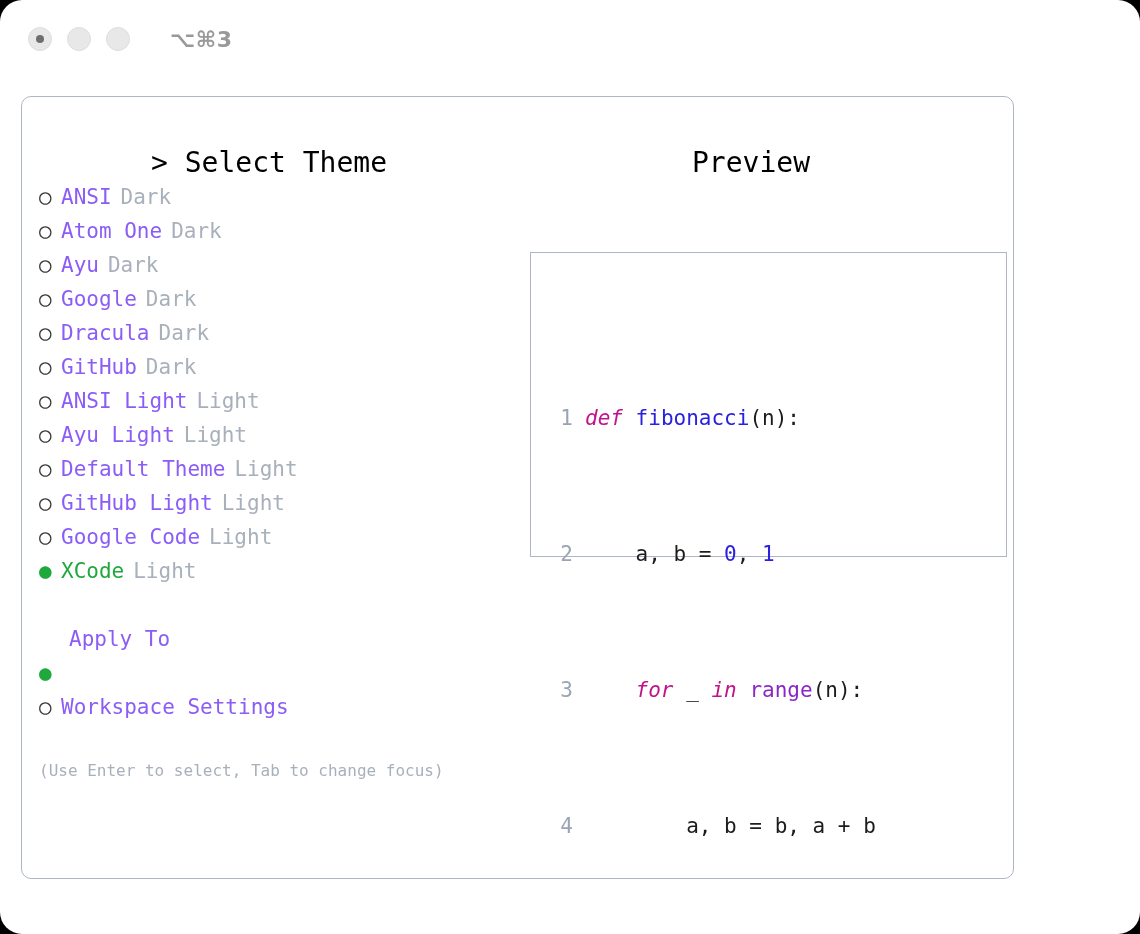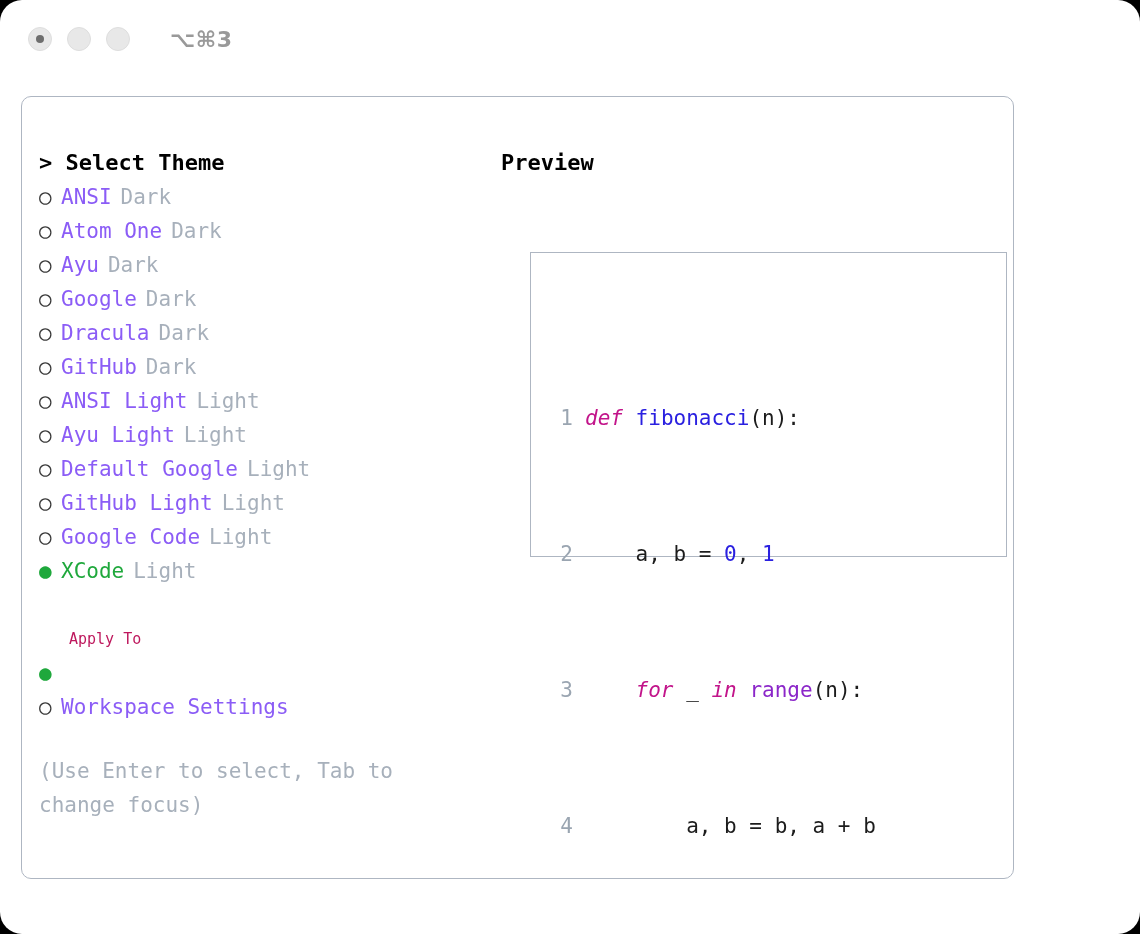--- a/index.html
+++ b/index.html
@@ -95,25 +95,26 @@
     width: 460px;
   }
   .right-col {
     position: absolute;
     left: 479px;
     top: 49px;
     width: 500px;
   }
 
   .heading {
-    font-size: 22px;
-    font-weight: bold;
+    font-size: 28px;
+    font-weight: normal;
     color: #000000;
     line-height: 34px;
     white-space: pre;
+    text-align: center;
   }
 
   
   .theme-list { margin-top: 0; }
   .theme-row {
     display: flex;
     align-items: baseline;
     line-height: 34px;
     height: 34px;
     font-size: 21px;
@@ -131,30 +132,30 @@
   .theme-name { color: #8b5cf6; }
   .theme-row.selected .theme-name { color: #1fa83c; }
   .theme-kind {
     color: #a7b0bb;
     margin-left: 9px;
   }
 
   .spacer-sm { height: 34px; }
 
   .apply-heading {
-    font-size: 15px;
-    color: #be185d;
+    font-size: 21px;
+    color: #8b5cf6;
     line-height: 34px;
     padding-left: 30px;
     white-space: pre;
   }
 
   .hint {
     margin-top: 30px;
-    font-size: 21px;
+    font-size: 16px;
     color: #a7b0bb;
     line-height: 34px;
     width: 420px;
     white-space: pre-wrap;
   }
 
   
   .preview-box {
     position: absolute;
     left: 29px;
@@ -246,21 +247,21 @@
             <span class="theme-name">ANSI Light</span>
             <span class="theme-kind">Light</span>
           </div>
           <div class="theme-row">
             <span class="bullet">○</span>
             <span class="theme-name">Ayu Light</span>
             <span class="theme-kind">Light</span>
           </div>
           <div class="theme-row">
             <span class="bullet">○</span>
-            <span class="theme-name">Default Google</span>
+            <span class="theme-name">Default Theme</span>
             <span class="theme-kind">Light</span>
           </div>
           <div class="theme-row">
             <span class="bullet">○</span>
             <span class="theme-name">GitHub Light</span>
             <span class="theme-kind">Light</span>
           </div>
           <div class="theme-row">
             <span class="bullet">○</span>
             <span class="theme-name">Google Code</span>

